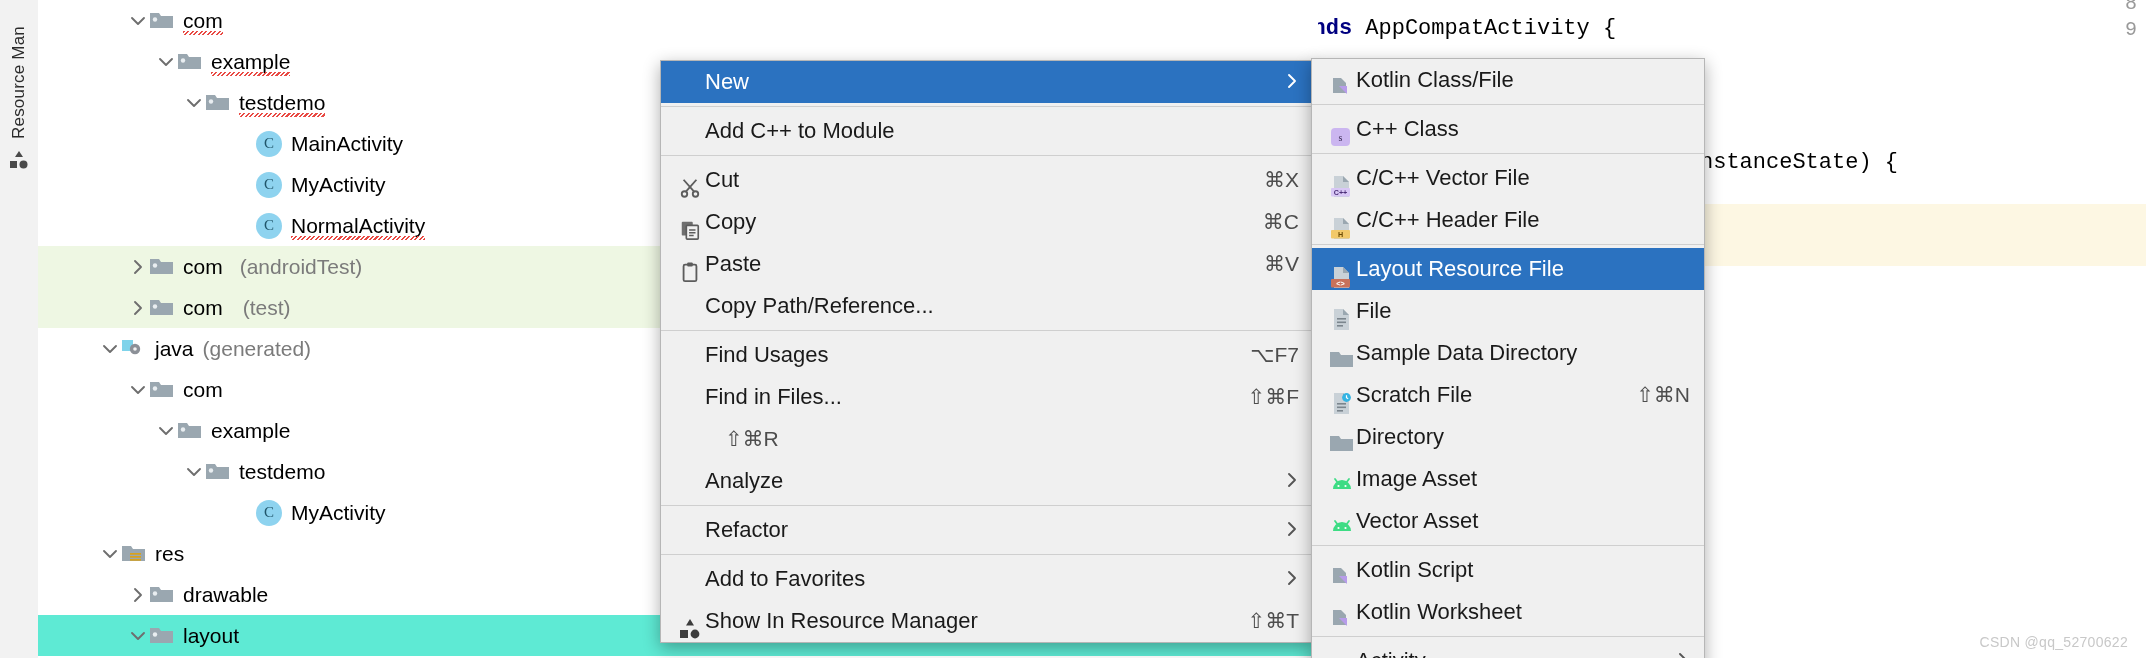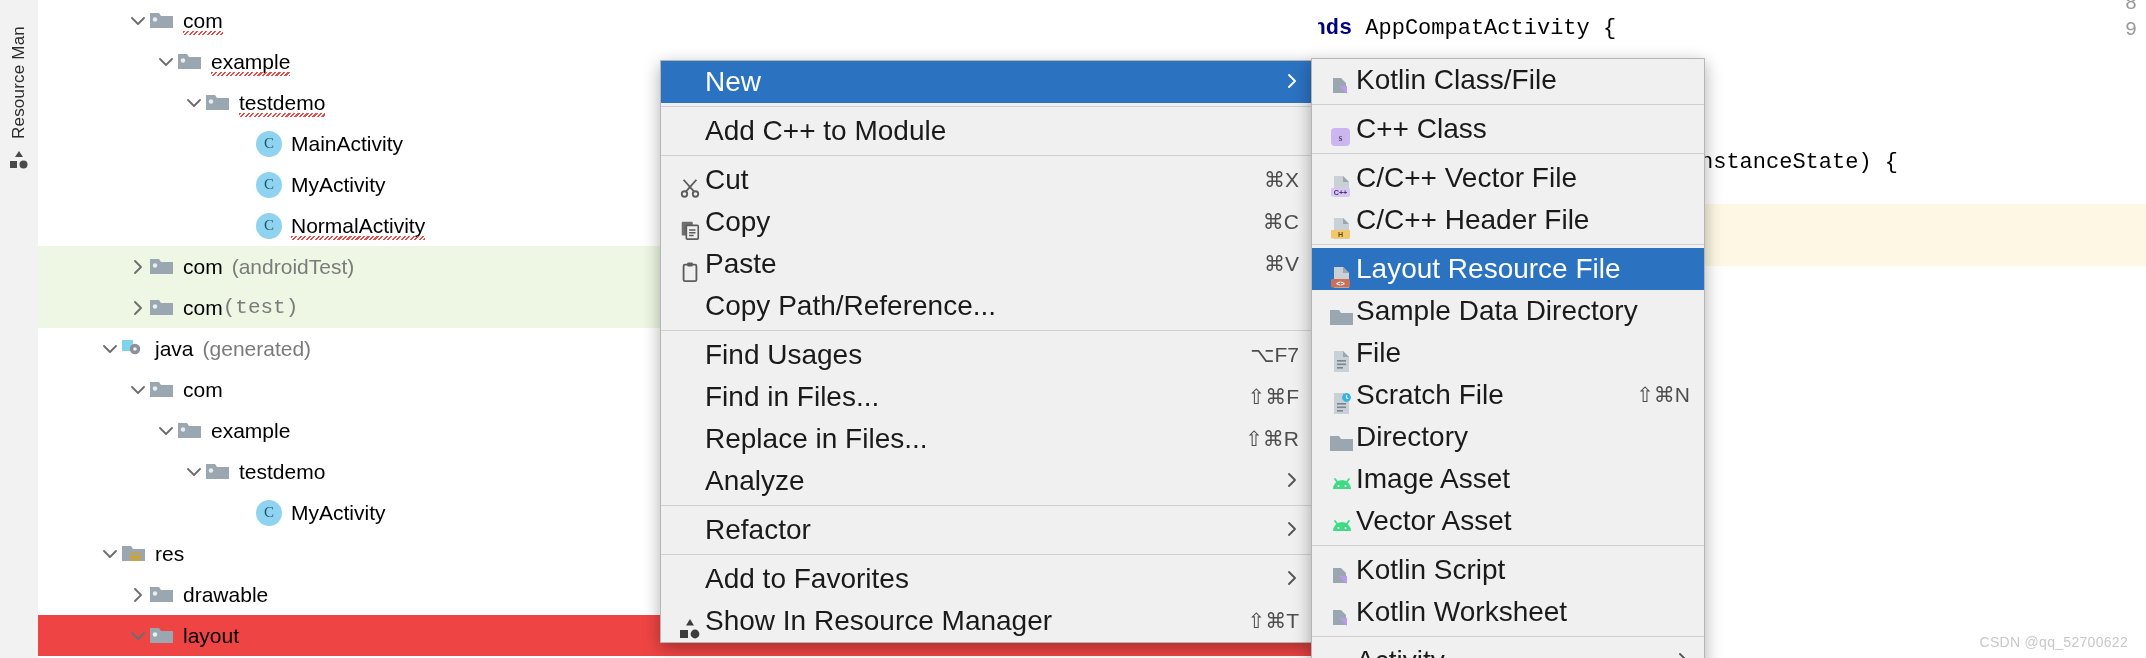--- a/index.html
+++ b/index.html
@@ -29,21 +29,21 @@
   
   .tree{
     position:absolute;left:38px;top:0;width:1280px;height:658px;
     background:#ffffff;font-size:21px;color:#000;
   }
   .trow{
     position:relative;height:41px;display:flex;align-items:center;
     white-space:nowrap;
   }
   .trow.green{background:#eef7e3;}
-  .trow.sel{background:#ef4444;}
+  .trow.sel{background:#5eead4;}
   .trow .ind{display:inline-block;height:1px;}
   .arrow{
     width:22px;height:41px;flex:0 0 22px;position:relative;
   }
   .arrow svg{position:absolute;left:4px;top:13px;}
   .ficon{width:28px;height:41px;flex:0 0 28px;position:relative;margin-right:7px;}
   .ficon svg{position:absolute;left:2px;top:11px;}
   .lbl{font-size:21px;color:#000;position:relative;}
   .lbl.muted{color:#7b7b7b;}
   .sq{position:relative;}
@@ -94,21 +94,21 @@
   #ctx-menu{left:660px;top:60px;width:652px;}
   #sub-menu{left:1311px;top:58px;width:392px;}
   .mitem{
     position:relative;height:42px;display:flex;align-items:center;
     padding:0 14px 0 0;white-space:nowrap;
   }
   .mitem .micon{
     width:44px;height:42px;flex:0 0 44px;position:relative;
   }
   .mitem .micon svg,.mitem .micon .g{position:absolute;left:9px;top:9px;}
-  .mitem .mlabel{flex:1 1 auto;font-size:28px;}
+  .mitem .mlabel{flex:1 1 auto;font-size:22px;}
   .mitem .mshort{
     font-size:21px;color:#4d4d4d;margin-left:20px;
     font-family:"Liberation Sans",sans-serif;
   }
   .mitem .mchev{width:22px;flex:0 0 22px;text-align:right;color:#555;}
   .mitem.hl{background:#2b72c0;color:#fff;}
   .mitem.hl .mlabel,.mitem.hl .mshort,.mitem.hl .mchev{color:#fff;}
   .msep{height:1px;background:#cfcfcf;margin:3px 0;}
 
   .watermark{
@@ -218,37 +218,37 @@
             <path d="M5 2 L11 8 L5 14" fill="none" stroke="#6e6e6e" stroke-width="1.9" stroke-linecap="round" stroke-linejoin="round"></path>
           </svg>
         </span>
         <span class="ficon">
           <svg width="23" height="19" viewBox="0 0 23 19">
             <path d="M0 2 h9 l2 3 h12 v12 H0 Z" fill="#9aa7b0"></path>
             <circle cx="5" cy="8.5" r="2.2" fill="#e9eef1"></circle>
           </svg>
         </span>
         <span class="lbl">com</span>
-        <span class="lbl muted" style="margin-left: 9px;">(androidTest)</span>
+        <span class="lbl muted" style="margin-left: 17px;">(androidTest)</span>
       </div>
       <div class="trow green">
         <span class="ind" style="width: 88px;"></span>
         <span class="arrow">
           <svg width="16" height="16" viewBox="0 0 16 16">
             <path d="M5 2 L11 8 L5 14" fill="none" stroke="#6e6e6e" stroke-width="1.9" stroke-linecap="round" stroke-linejoin="round"></path>
           </svg>
         </span>
         <span class="ficon">
           <svg width="23" height="19" viewBox="0 0 23 19">
             <path d="M0 2 h9 l2 3 h12 v12 H0 Z" fill="#9aa7b0"></path>
             <circle cx="5" cy="8.5" r="2.2" fill="#e9eef1"></circle>
           </svg>
         </span>
         <span class="lbl">com</span>
-        <span class="lbl muted" style="margin-left: 0; font-family: Liberation Mono, monospace;">(test)</span>
+        <span class="lbl muted" style="margin-left: 20px;">(test)</span>
       </div>
       <div class="trow">
         <span class="ind" style="width: 60px;"></span>
         <span class="arrow">
           <svg width="16" height="16" viewBox="0 0 16 16">
             <path d="M2 5 L8 11 L14 5" fill="none" stroke="#6e6e6e" stroke-width="1.9" stroke-linecap="round" stroke-linejoin="round"></path>
           </svg>
         </span>
         <span class="ficon">
           <svg width="23" height="19" viewBox="0 0 23 19">
@@ -435,21 +435,20 @@
         <span class="mlabel">Find Usages</span>
         <span class="mshort">⌥F7</span>
       </div>
       <div class="mitem">
         <span class="micon"></span>
         <span class="mlabel">Find in Files...</span>
         <span class="mshort">⇧⌘F</span>
       </div>
       <div class="mitem">
         <span class="micon"></span>
-        <span class="mlabel">Replace in Files...</span>
         <span class="mshort">⇧⌘R</span>
       </div>
       <div class="mitem">
         <span class="micon"></span>
         <span class="mlabel">Analyze</span>
         <span class="mchev"><svg width="14" height="16" viewBox="0 0 14 16">
             <path d="M4 2 L10 8 L4 14" fill="none" stroke="currentColor" stroke-width="1.9" stroke-linecap="round" stroke-linejoin="round"></path>
           </svg></span>
       </div>
       <div class="msep"></div>
@@ -540,46 +539,46 @@
           <span class="g">
             <svg width="22" height="23" viewBox="0 0 22 23">
               <path d="M4 1 h9 l6 6 v15 H4 Z" fill="#c9d1d7"></path>
               <path d="M13 1 l6 6 h-6 Z" fill="#9aa7b0"></path>
               <rect x="1" y="13" width="19" height="8.5" rx="1" fill="#c8715a"></rect>
               <text x="10.5" y="20" font-size="7.2" font-family="Liberation Sans, sans-serif" font-weight="bold" text-anchor="middle" fill="#ffffff">&lt;&gt;</text>
             </svg>
           </span>
         </span>
         <span class="mlabel">Layout Resource File</span>
-      </div>
-      <div class="mitem">
-        <span class="micon">
-          <span class="g">
-            <svg width="23" height="19" viewBox="0 0 23 19">
-              <path d="M0 2 h9 l2 3 h12 v12 H0 Z" fill="#9aa7b0"></path>
-            </svg>
-          </span>
-        </span>
-        <span class="mlabel">Sample Data Directory</span>
       </div>
       <div class="mitem">
         <span class="micon">
           <span class="g">
             <svg width="22" height="23" viewBox="0 0 22 23">
               <path d="M4 1 h9 l6 6 v15 H4 Z" fill="#c9d1d7"></path>
               <path d="M13 1 l6 6 h-6 Z" fill="#9aa7b0"></path>
               <g fill="#7b858d">
                 <rect x="7" y="10" width="9" height="1.6"></rect>
                 <rect x="7" y="13.5" width="9" height="1.6"></rect>
                 <rect x="7" y="17" width="6" height="1.6"></rect>
               </g>
             </svg>
           </span>
         </span>
         <span class="mlabel">File</span>
+      </div>
+      <div class="mitem">
+        <span class="micon">
+          <span class="g">
+            <svg width="23" height="19" viewBox="0 0 23 19">
+              <path d="M0 2 h9 l2 3 h12 v12 H0 Z" fill="#9aa7b0"></path>
+            </svg>
+          </span>
+        </span>
+        <span class="mlabel">Sample Data Directory</span>
       </div>
       <div class="mitem">
         <span class="micon">
           <span class="g">
             <svg width="22" height="23" viewBox="0 0 22 23">
               <path d="M4 1 h9 l6 6 v15 H4 Z" fill="#c9d1d7"></path>
               <path d="M13 1 l6 6 h-6 Z" fill="#9aa7b0"></path>
               <g fill="#7b858d">
                 <rect x="7" y="11" width="9" height="1.6"></rect>
                 <rect x="7" y="14.5" width="9" height="1.6"></rect>

